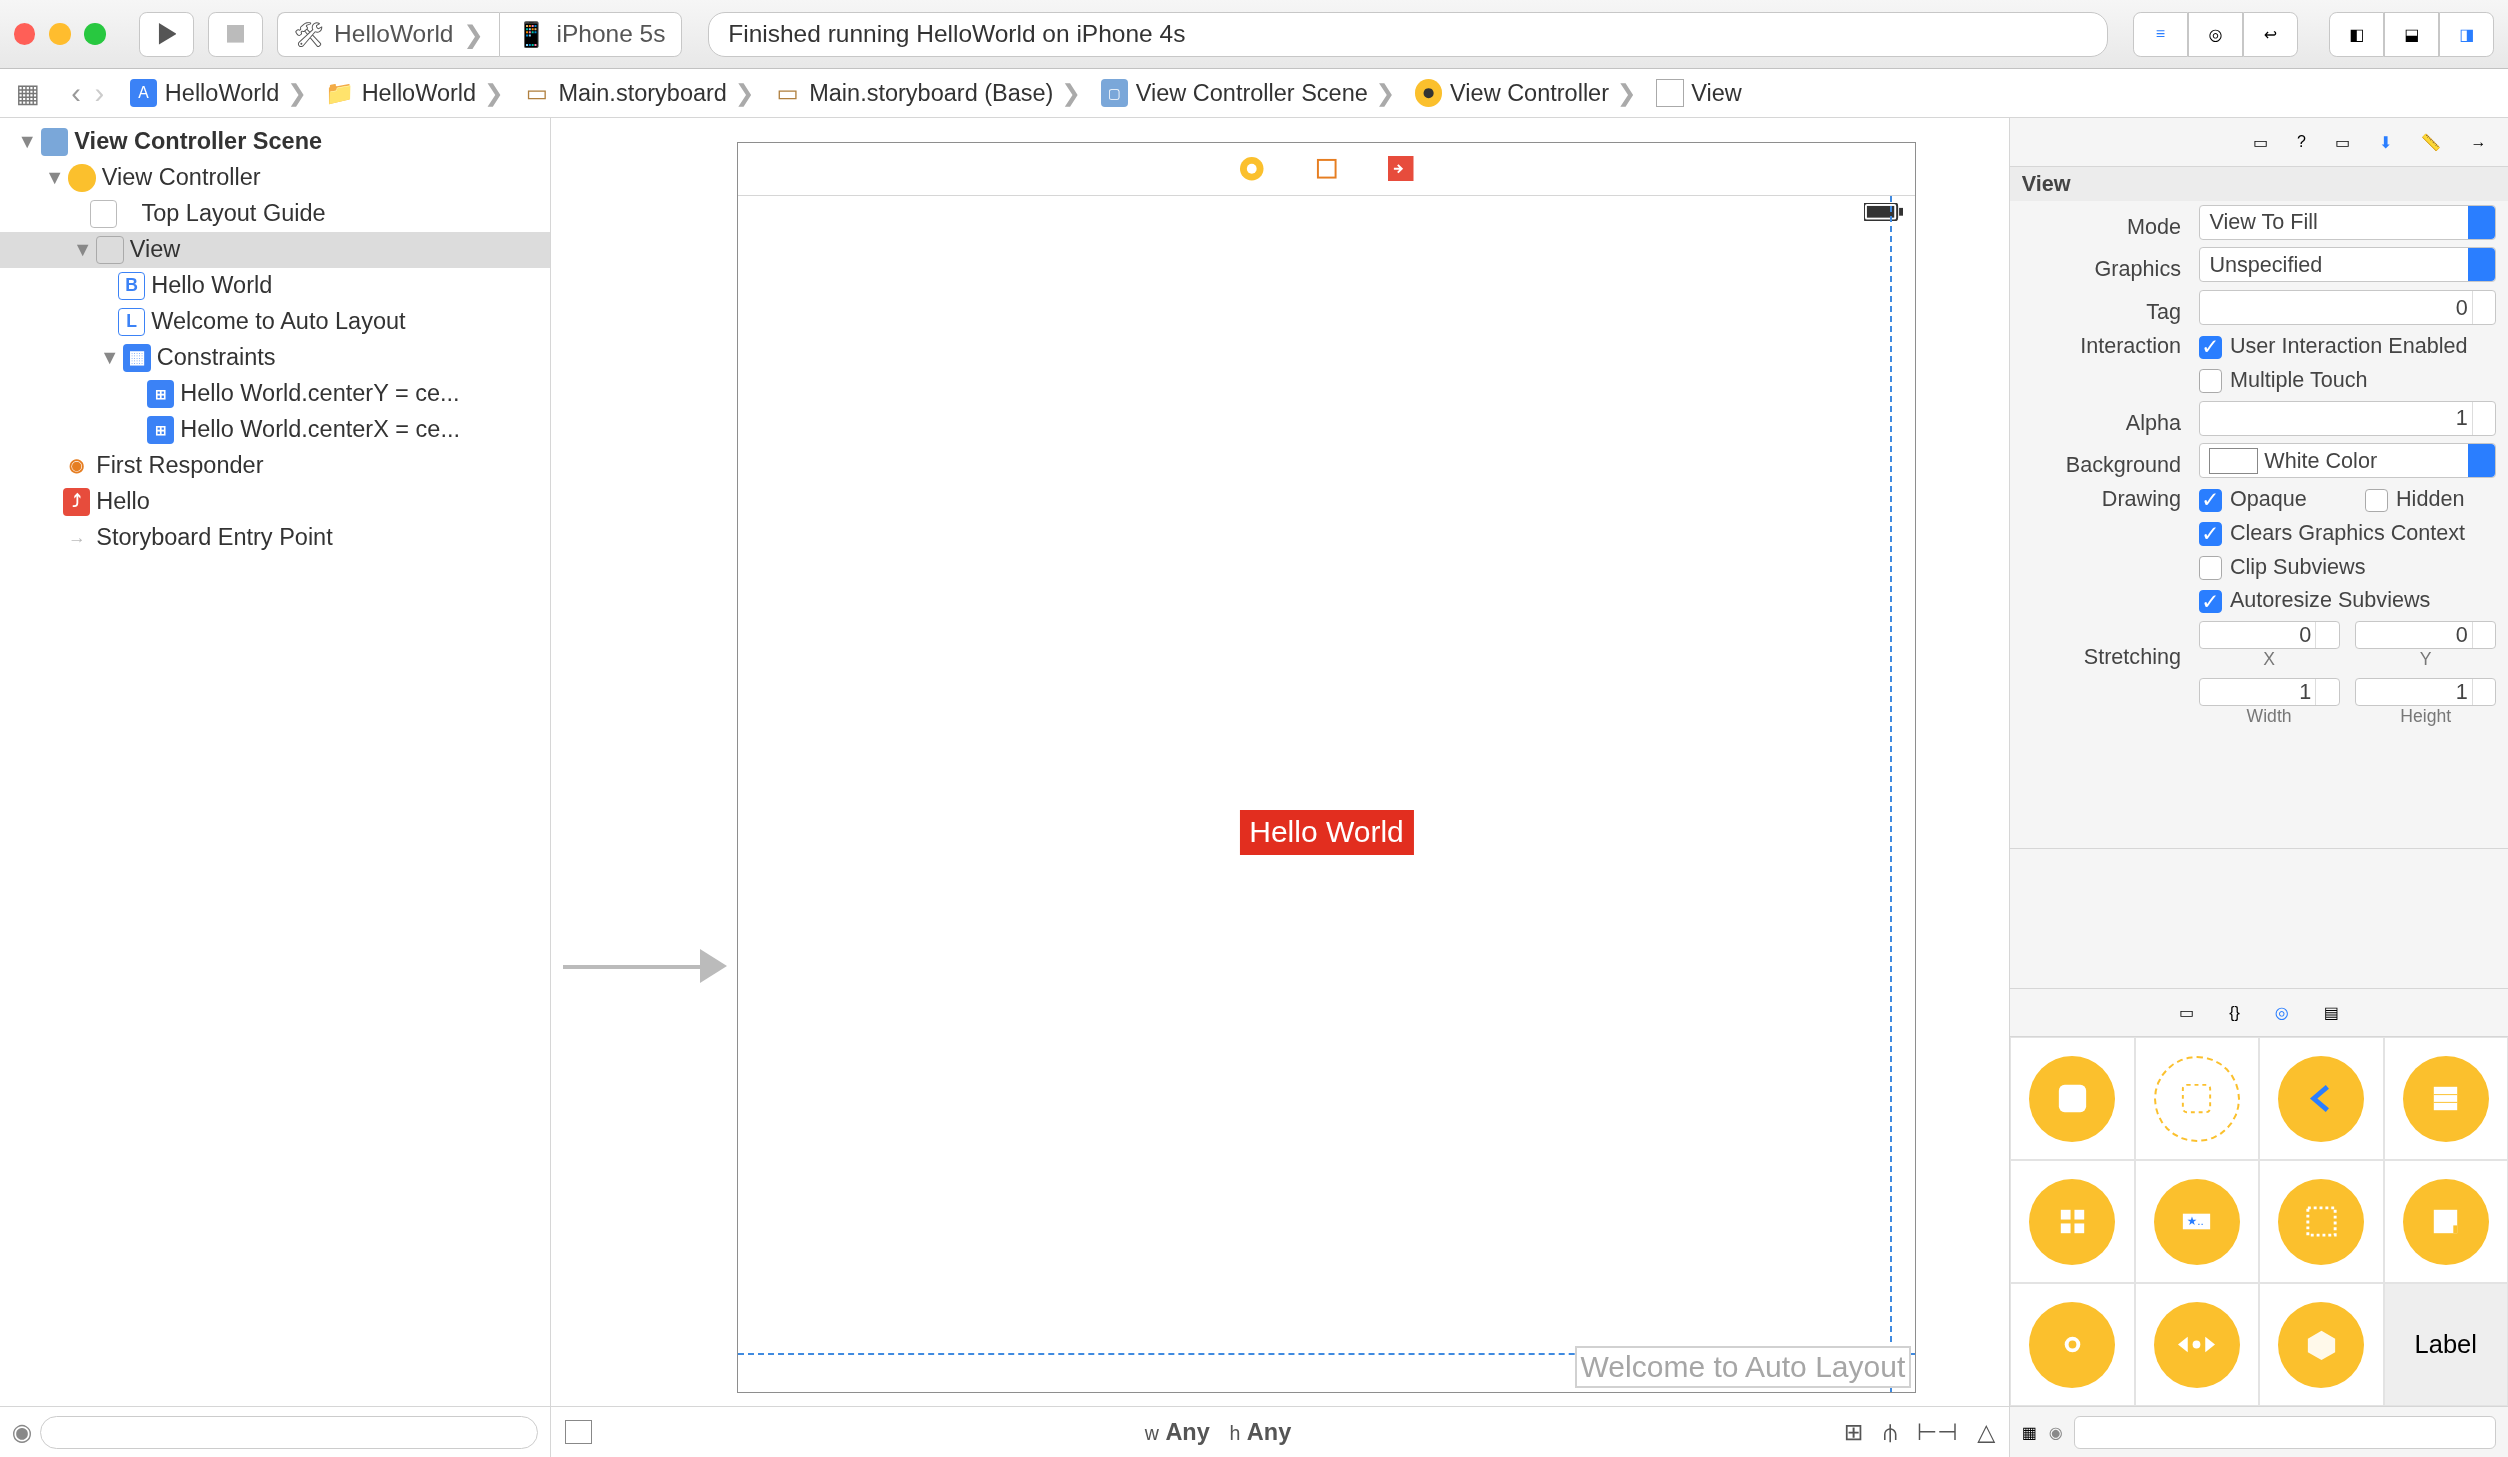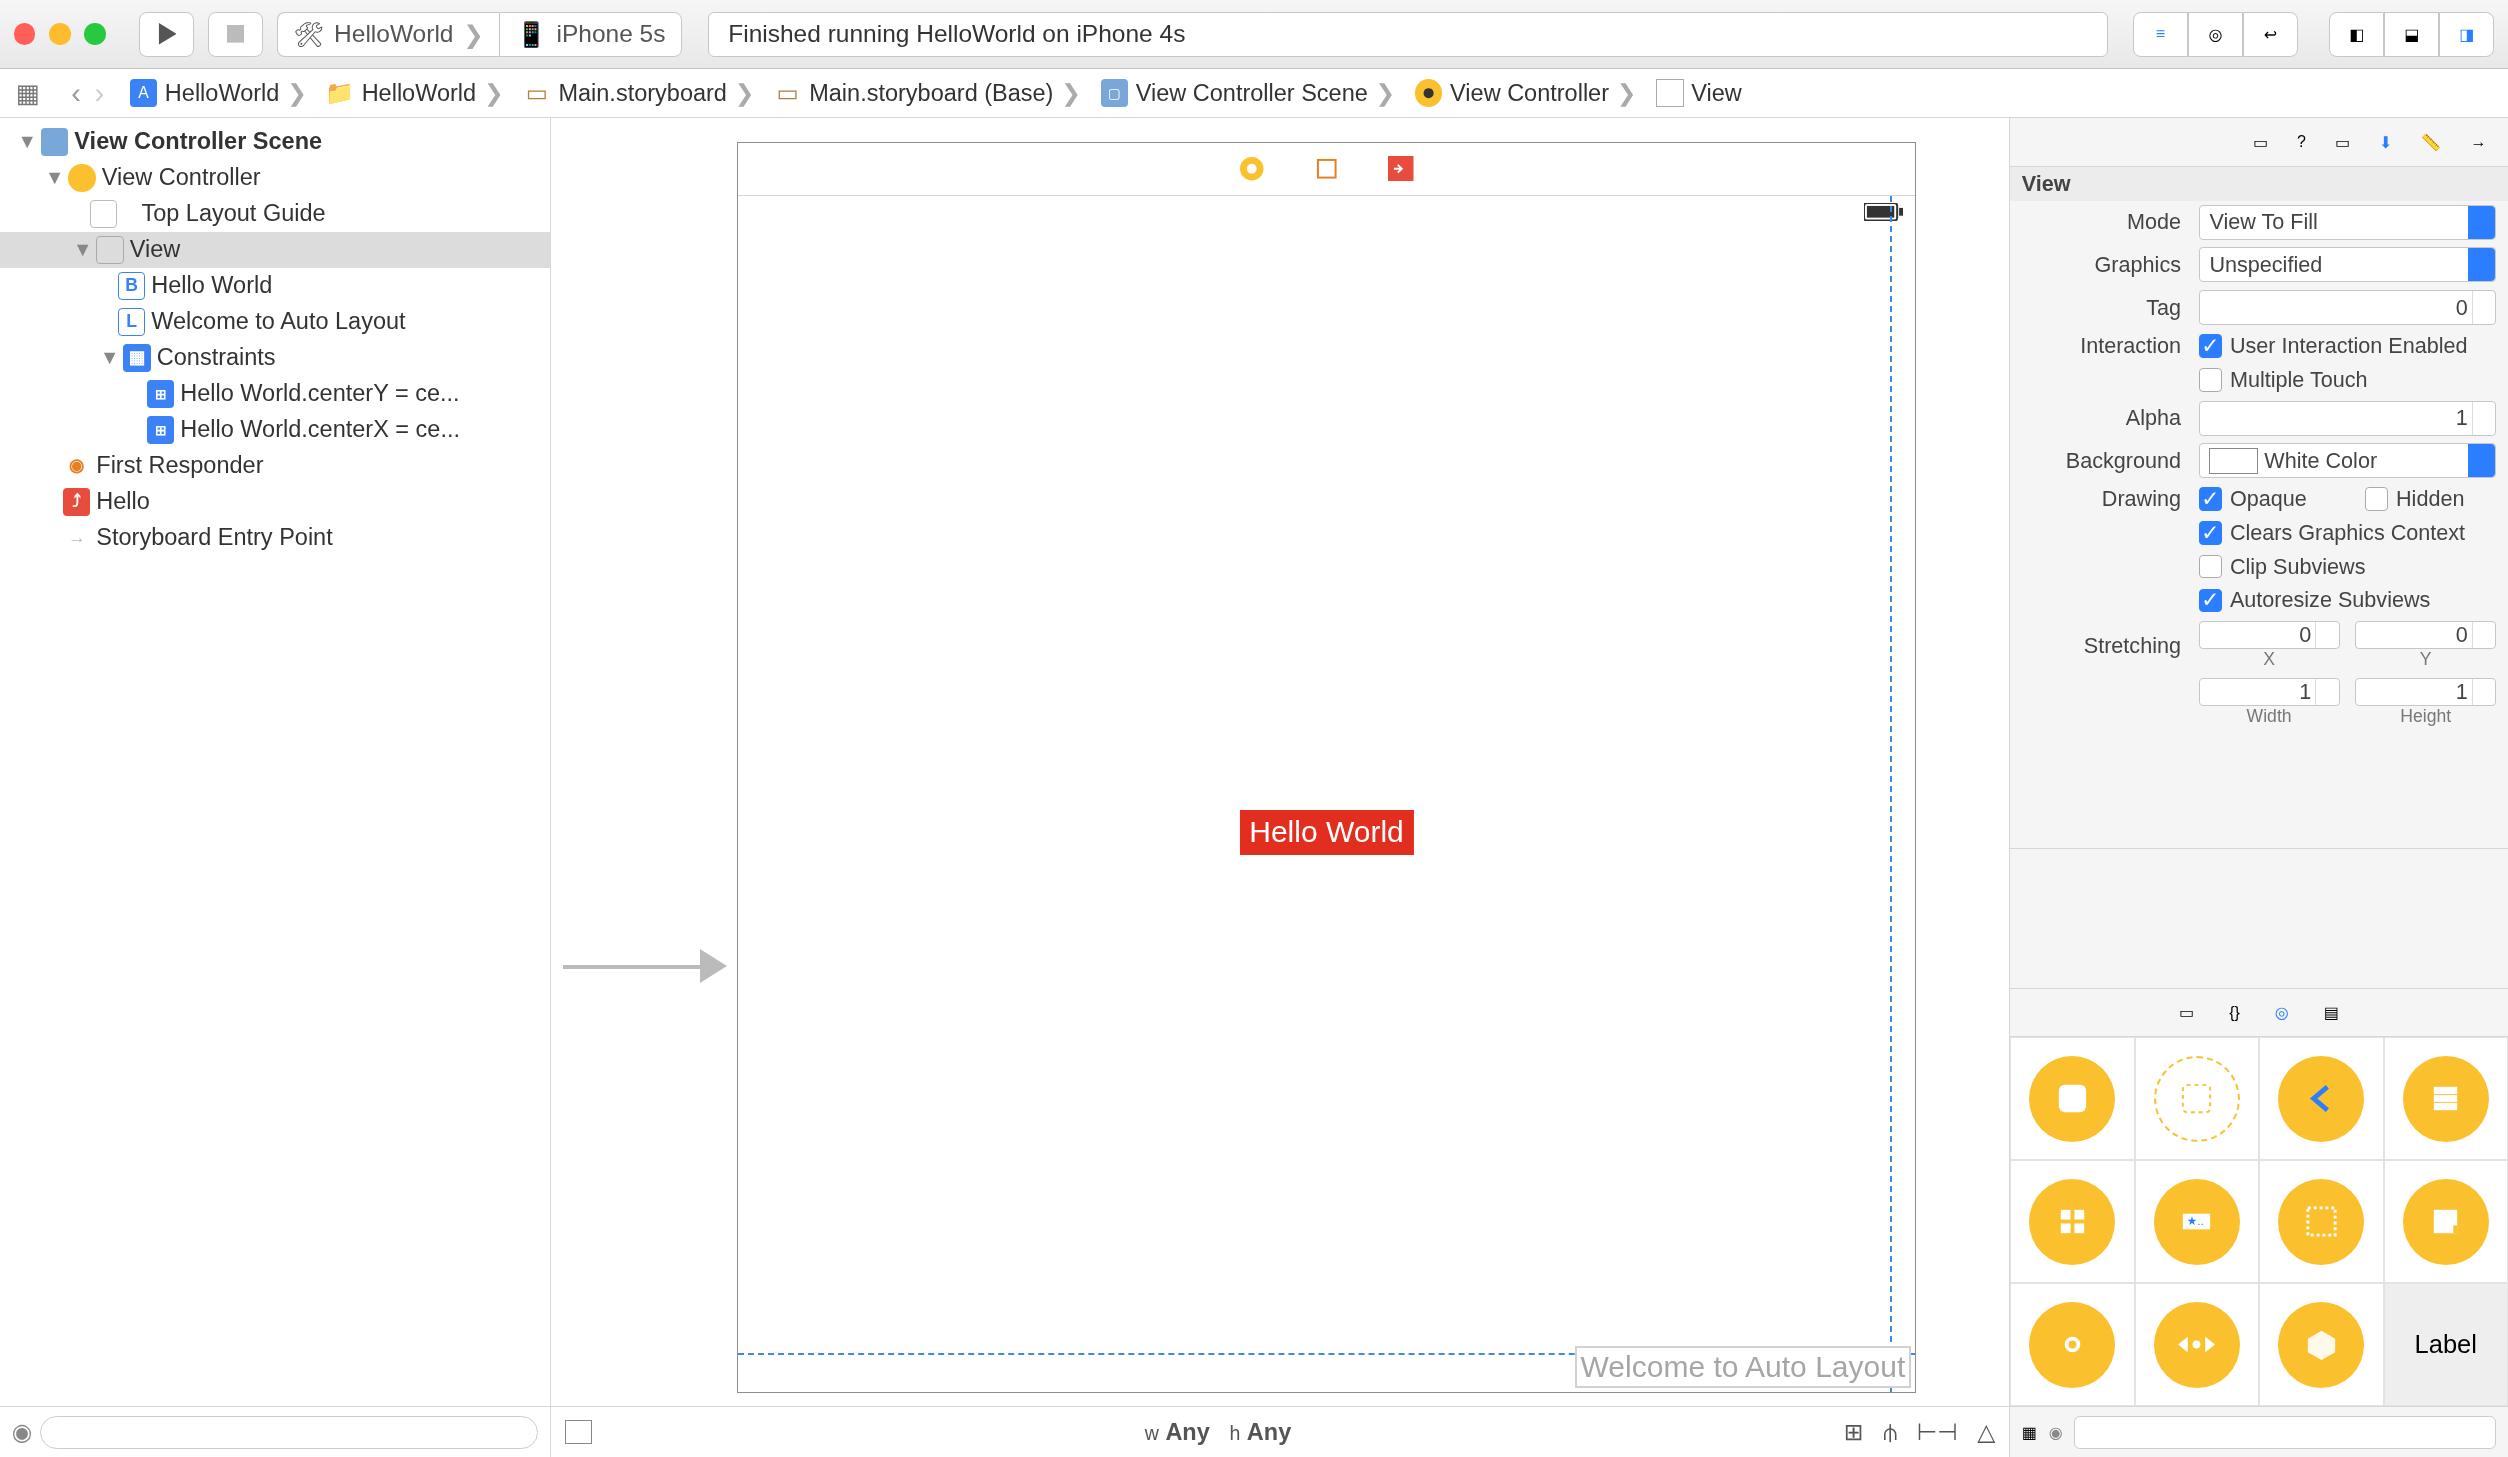--- a/index.html
+++ b/index.html
@@ -8,21 +8,21 @@
     
     .titlebar { height: 69px; background: linear-gradient(#f6f6f6,#e8e8e8); border-bottom: 1px solid #c2c2c2; display: flex; align-items: center; padding: 0 13.7px; gap: 13.7px; }
     .traffic { display:flex; gap:13.7px; margin-right:19.6px; }
     .dot { width:21.6px; height:21.6px; border-radius:50%; }
     .dot.red{background:#ff5f57;} .dot.yel{background:#ffbd2e;} .dot.grn{background:#28c840;}
     .tbtn { width:55px; height:45px; background:#fff; border:1px solid #c7c7c7; border-radius:7.8px; display:flex; align-items:center; justify-content:center; color:#555;}
     .tbtn.wide{width:auto; max-width:274px; padding:0 15.7px; gap:9.8px; font-size:24.5px;} 
     .scheme { display:flex; }
     .scheme .left{border-radius:7.8px 0 0 7.8px; border-right:none;}
     .scheme .right{border-radius:0 7.8px 7.8px 0;}
-    .status { flex:1; height:45px; background:#fff; border:1px solid #c7c7c7; border-radius:6px; display:flex; align-items:center; padding:0 19.6px; font-size:24.5px; color:#333; margin:0 11.8px;}
+    .status { flex:1; height:45px; background:#fff; border:1px solid #c7c7c7; border-radius:17px; display:flex; align-items:center; padding:0 19.6px; font-size:24.5px; color:#333; margin:0 11.8px;}
     .rgroup { display:flex; gap:0; margin-left:auto;}
     .rgroup .seg{border:1px solid #c7c7c7; height:45px; width:55px; background:#fff; display:flex; align-items:center; justify-content:center;}
     .rgroup .seg:first-child{border-radius:7.8px 0 0 7.8px;}
     .rgroup .seg:last-child{border-radius:0 7.8px 7.8px 0;}
     
     
     .jumpbar { height:49px; background:#fff; border-bottom:1px solid #d6d6d6; display:flex; align-items:center; font-size:23.5px; color:#333;}
     .jseg { padding:0 9.8px; display:flex; align-items:center; gap:7.8px; height:100%; position:relative;}
     .jchev { color:#aaa; }
     .jicon { width:27.4px; height:27.4px; display:inline-flex; align-items:center; justify-content:center;}
@@ -55,21 +55,21 @@
     .guide-h{position:absolute; left:0; right:0; bottom:37px; border-top:2px dashed #3f8ae0;}
     
     .canvas-footer{height:51px; border-top:1px solid #d6d6d6; display:flex; align-items:center; font-size:23.5px; color:#555; padding:0 13.7px; gap:19.6px;}
     .canvas-footer .center{flex:1; text-align:center;}
     
     
     .inspector { width:498px; display:flex; flex-direction:column; background:#f5f5f5;}
     .insp-top{height:49px; border-bottom:1px solid #d6d6d6; display:flex; align-items:center; justify-content:flex-end; gap:29px; padding:0 21.6px;}
     .insp-body{flex:1; overflow:auto; font-size:21.6px; color:#444;}
     .section-lbl{background:#ececec; padding:3.9px 11.8px; font-weight:600; font-size:21.6px;}
-    .irow{display:flex; align-items:center; padding:3.9px 11.8px; gap:7.8px;}
+    .irow{display:flex; align-items:flex-end; padding:3.9px 11.8px; gap:7.8px;}
     .irow .ilab{width:169px; text-align:right; padding-right:9.8px;}
     .isel{flex:1; height:35px; background:#fff; border:1px solid #c7c7c7; border-radius:3.9px; display:flex; align-items:center; padding:0 9.8px; position:relative;}
     .isel::after{content:''; position:absolute; right:0; top:0; width:27.4px; height:100%; background:#2a7eff; border-radius:0 3.9px 3.9px 0;}
     .ichk{width:23.5px; height:23.5px; border:1px solid #aaa; border-radius:3.9px; display:inline-flex; align-items:center; justify-content:center; background:#fff;}
     .ichk.on{background:#2a7eff; border-color:#2a7eff; color:#fff;}
     .inum{flex:1; height:35px; background:#fff; border:1px solid #c7c7c7; border-radius:3.9px; text-align:right; padding:0 27.4px 0 7.8px; position:relative; display:flex; align-items:center; justify-content:flex-end;}
     .inum .step{position:absolute; right:0; top:0; width:23.5px; height:100%; border-left:1px solid #ddd;}
     .swatch{width:49px; height:25.5px; border:1px solid #888; margin-right:5.9px;}
     
     .lib-tabs{height:49px; border-top:1px solid #d6d6d6; border-bottom:1px solid #d6d6d6; display:flex; align-items:center; justify-content:center; gap:35px;}

